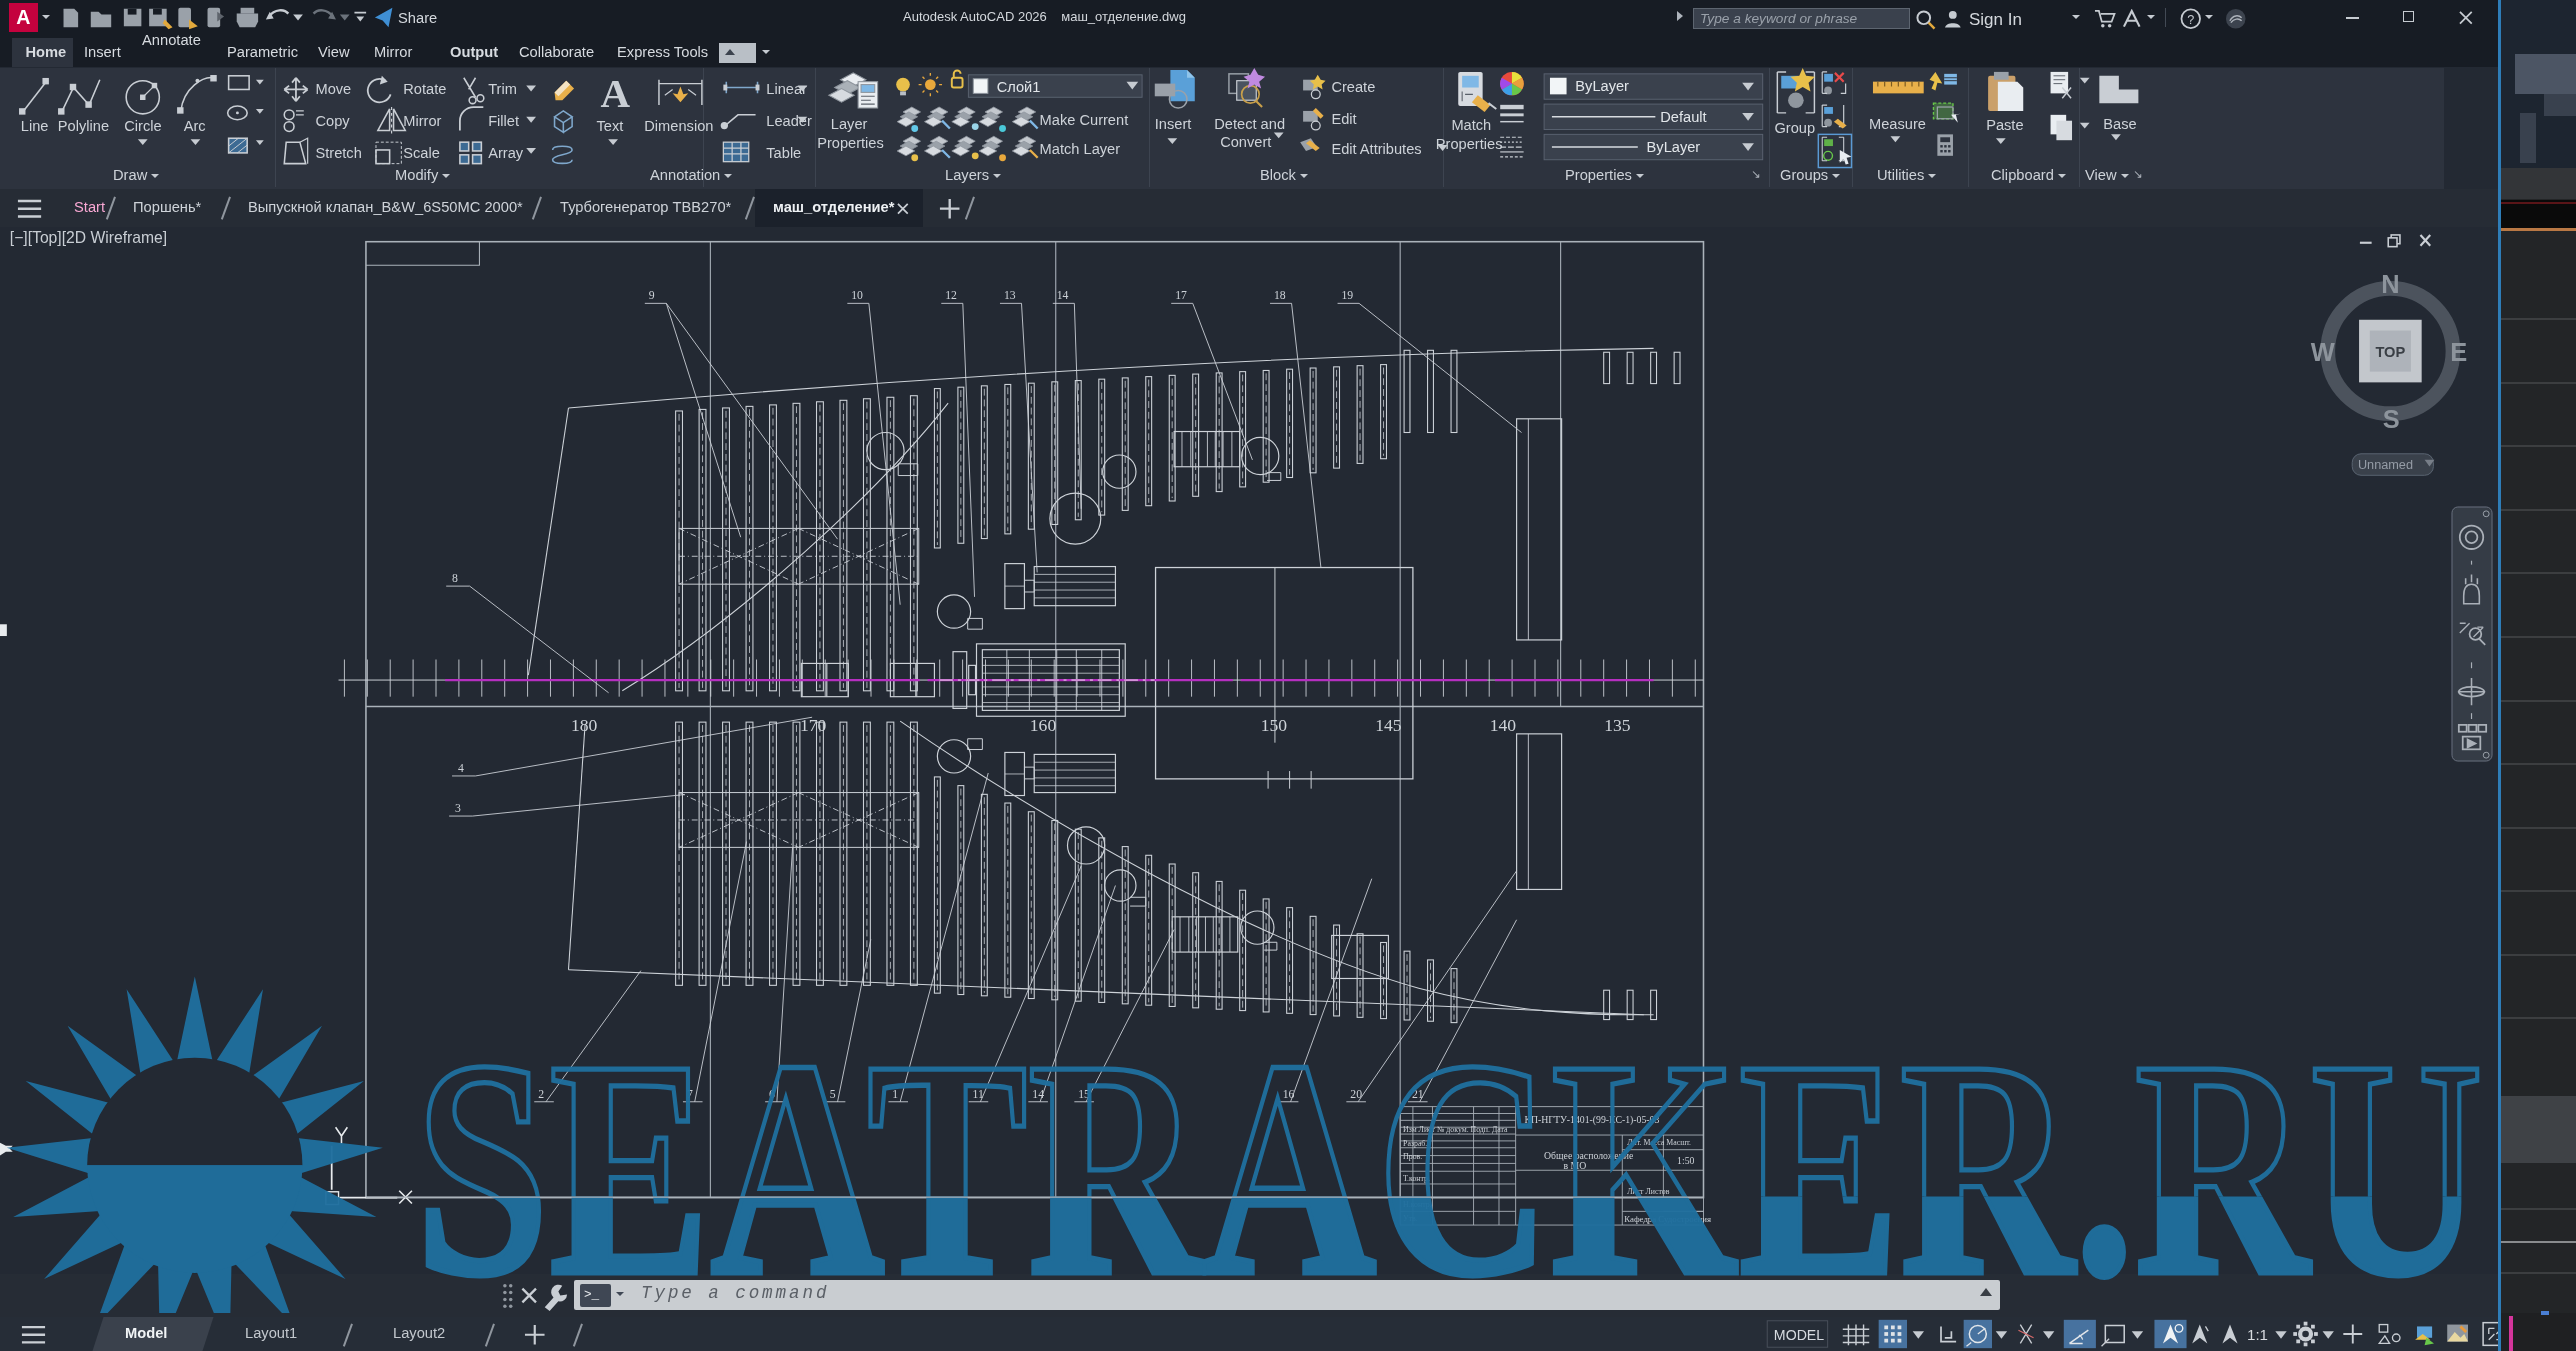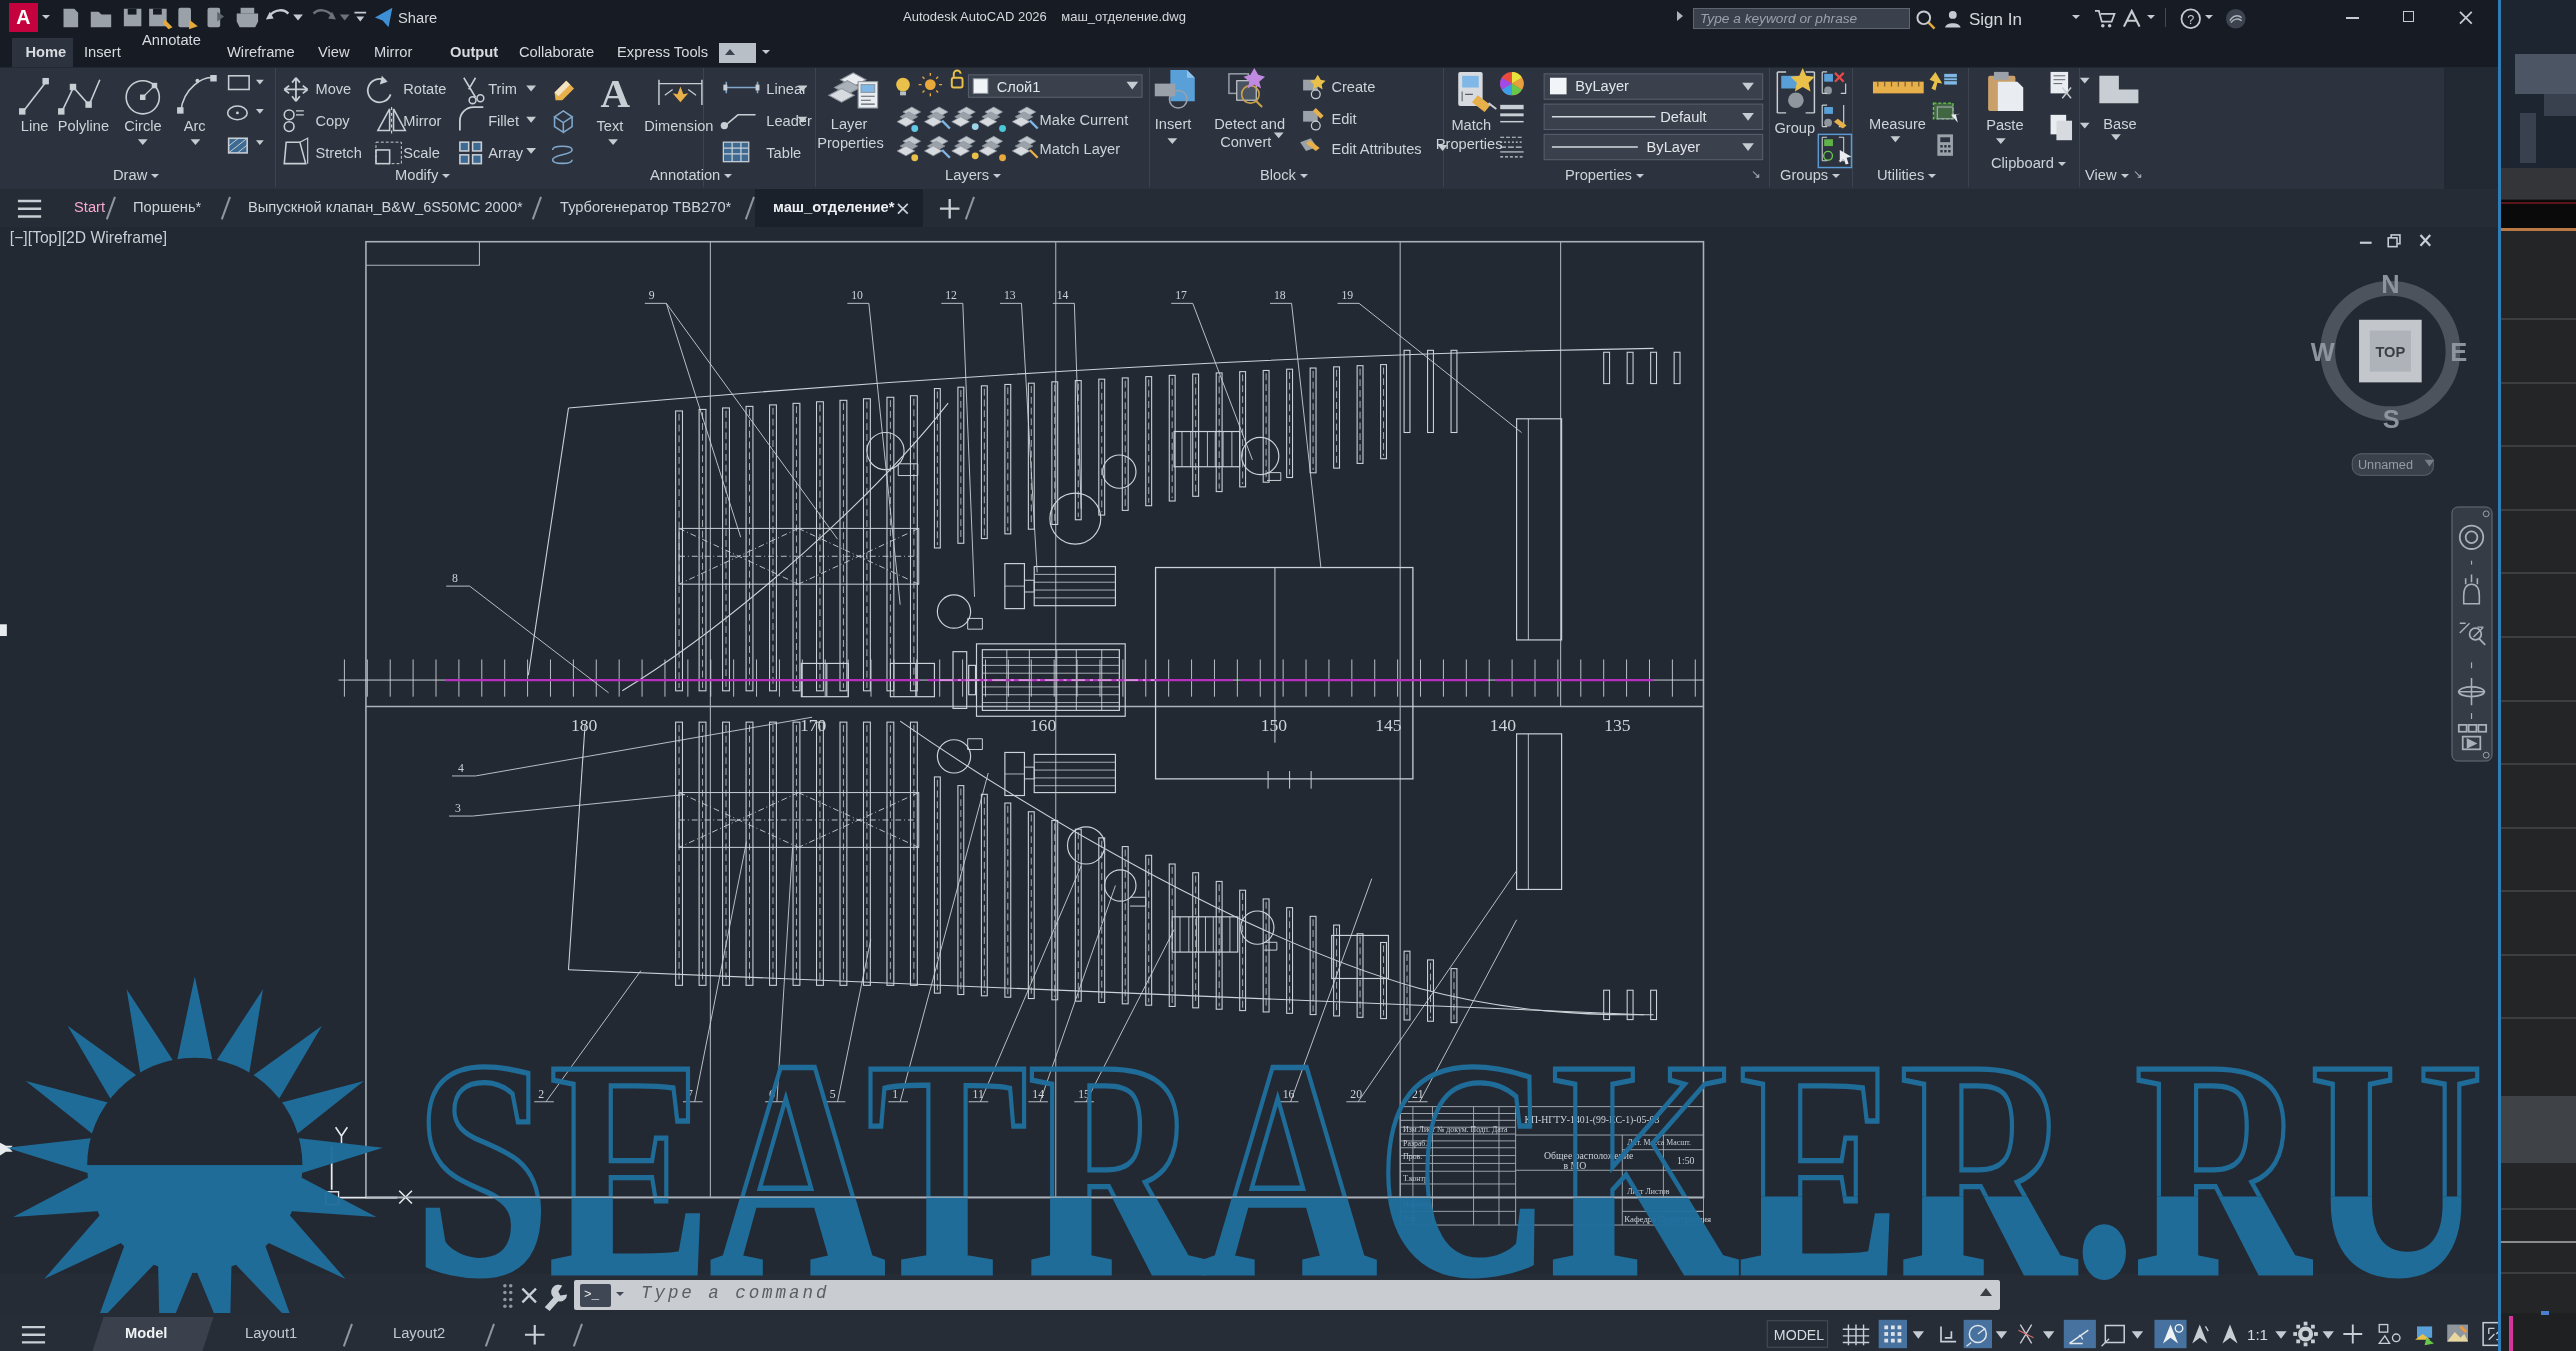--- a/index.html
+++ b/index.html
@@ -80,21 +80,21 @@
 <div class="abs" style="left:2403px;top:10.8px;width:10.8px;height:10.8px;border:1.5px solid #c6cbd1"></div>
 <svg style="left:2458px;top:9.8px" width="15.7" height="15.7" viewBox="0 0 16 16">
     <path d="M2 2l12 12M14 2L2 14" stroke="#c6cbd1" stroke-width="1.8"></path>
   </svg>
 
 <div class="abs" style="left:0;top:36px;width:2576px;height:31px;background:#171c24"></div>
 <div class="abs" style="left:11.7px;top:38px;width:61px;height:29px;background:#2d333e"></div>
 <div class="txt" style="left:25.4px;top:44px;font-size:14.7px;font-weight:bold">Home</div>
 <div class="txt" style="left:84px;top:44px;font-size:14.7px;font-weight:normal">Insert</div>
 <div class="txt" style="left:142px;top:32px;font-size:14.7px;font-weight:normal">Annotate</div>
-<div class="txt" style="left:227px;top:44px;font-size:14.7px;font-weight:normal">Wireframe</div>
+<div class="txt" style="left:227px;top:44px;font-size:14.7px;font-weight:normal">Parametric</div>
 <div class="txt" style="left:318px;top:44px;font-size:14.7px;font-weight:normal">View</div>
 <div class="txt" style="left:374px;top:44px;font-size:14.7px;font-weight:normal">Mirror</div>
 <div class="txt" style="left:450px;top:44px;font-size:14.7px;font-weight:bold">Output</div>
 <div class="txt" style="left:519px;top:44px;font-size:14.7px;font-weight:normal">Collaborate</div>
 <div class="txt" style="left:617px;top:44px;font-size:14.7px;font-weight:normal">Express Tools</div>
 <div class="abs" style="left:719px;top:43px;width:37px;height:19.6px;background:#b9bfc6"></div>
 <div class="abs" style="left:725px;top:49px;width:0;height:0;border-left:5.9px solid transparent;border-right:5.9px solid transparent;border-bottom:6.8px solid #3c434e"></div>
 <div class="caretp" style="left:762px;top:50px;border-top-color:#c6cbd1"></div>
 <div class="abs" style="left:0;top:68px;width:2444px;height:121px;background:#2d333e"></div>
 <div class="sep" style="left:275px;top:68px;height:119px"></div>
@@ -107,21 +107,21 @@
 <div class="sep" style="left:1968px;top:68px;height:119px"></div>
 <div class="sep" style="left:2079px;top:68px;height:119px"></div>
 <div class="plabel" style="left:113px;top:167px">Draw <span class="caret"></span></div>
 <div class="plabel" style="left:395px;top:167px">Modify <span class="caret"></span></div>
 <div class="plabel" style="left:650px;top:167px">Annotation <span class="caret"></span></div>
 <div class="plabel" style="left:945px;top:167px">Layers <span class="caret"></span></div>
 <div class="plabel" style="left:1260px;top:167px">Block <span class="caret"></span></div>
 <div class="plabel" style="left:1565px;top:167px">Properties <span class="caret"></span></div>
 <div class="plabel" style="left:1780px;top:167px">Groups <span class="caret"></span></div>
 <div class="plabel" style="left:1877px;top:167px">Utilities <span class="caret"></span></div>
-<div class="plabel" style="left:1991px;top:155px">Clipboard <span class="caret"></span></div>
+<div class="plabel" style="left:1991px;top:167px">Clipboard <span class="caret"></span></div>
 <div class="plabel" style="left:2085px;top:167px">View <span class="caret"></span></div>
 <div class="txt" style="left:1751px;top:167px;color:#aab0b8;font-size:11.7px">↘</div>
 <div class="txt" style="left:2133px;top:167px;color:#aab0b8;font-size:11.7px">↘</div>
 <svg style="left:0;top:68px" width="2444" height="121" viewBox="0 0 2498 124">
 <g stroke="#c9ced4" stroke-width="1.6" fill="none">
 
  <path d="M20 45 L44 14"></path>
       <rect x="17" y="42" width="5" height="5" fill="#c9ced4"></rect>
       <rect x="41" y="11" width="5" height="5" fill="#c9ced4"></rect>
 

